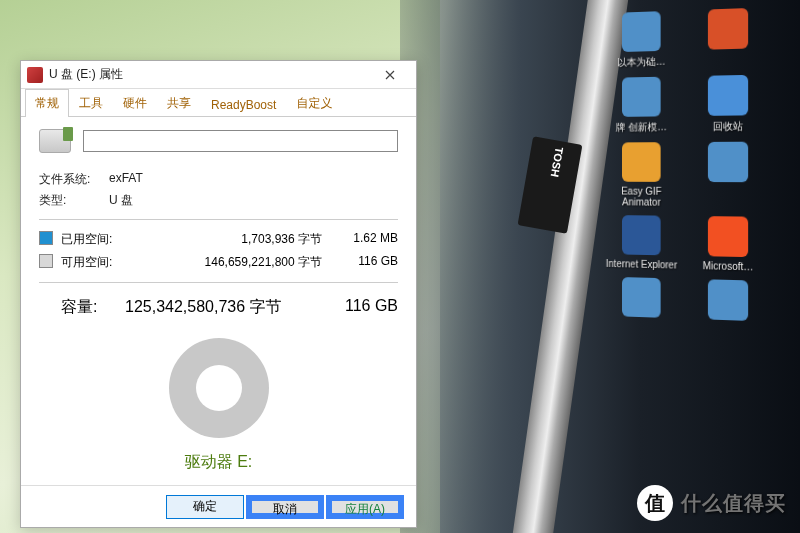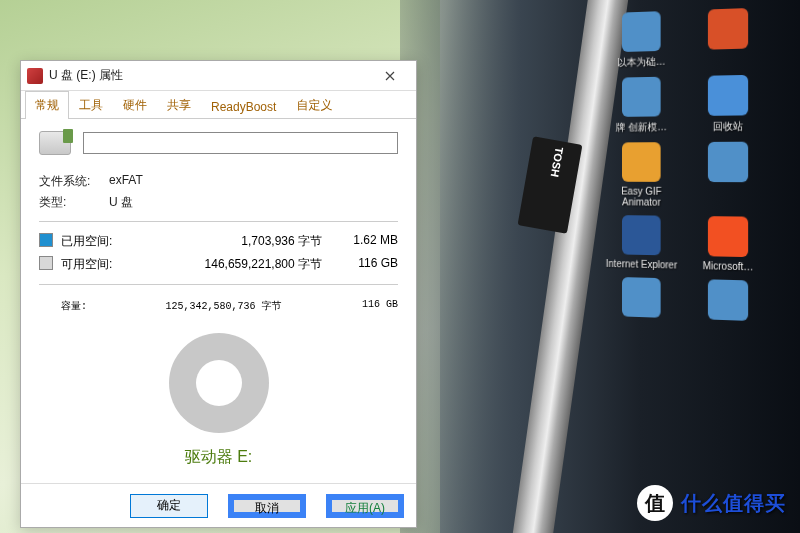--- a/index.html
+++ b/index.html
@@ -132,57 +132,57 @@
   .hr { border: none; border-top: 1px solid #ccc; margin: 8px 0; }
 
   .space-row { display: flex; padding: 3px 0; font-size: 12px; }
   .space-row .swatch { width: 14px; height: 14px; border: 1px solid #888; margin-right: 8px; }
   .sw-used { background: #2090d0; }
   .sw-free { background: #d8d8d8; }
   .space-row .slbl { width: 64px; }
   .space-row .sbytes { flex: 1; text-align: right; padding-right: 16px; }
   .space-row .shuman { width: 60px; text-align: right; }
 
-  .total-row { display: flex; padding: 6px 0 2px 0; font-size: 10px; font-family: Liberation Mono, monospace; }
+  .total-row { display: flex; padding: 6px 0 2px 0; font-size: 16px; }
   .total-row .tlbl { width: 86px; padding-left: 22px; }
-  .total-row .tbytes { flex: 1; text-align: center; padding-right: 16px; }
+  .total-row .tbytes { flex: 1; text-align: left; padding-right: 16px; }
   .total-row .thuman { width: 60px; text-align: right; }
 
   .donut-wrap { display: flex; flex-direction: column; align-items: center; margin-top: 18px; gap: 14px; }
   .donut {
     width: 100px; height: 100px; border-radius: 50%;
     background: #c8c8c8;
     display: flex; align-items: center; justify-content: center;
   }
   .donut .hole { width: 46px; height: 46px; border-radius: 50%; background: #fff; }
   .drive-label { font-size: 16px; color: #4d7c0f; }
 
   .button-row {
     height: 44px; border-top: 1px solid #ddd;
     display: flex; justify-content: flex-end; align-items: center;
-    gap: 20px; padding: 0 12px;
+    gap: 2px; padding: 0 12px;
   }
   .btn {
     width: 78px; height: 24px; font-size: 12px;
     background: #e1e1e1; border: 6px solid #3b82f6;
     cursor: pointer; font-family: inherit;
   }
   .btn.primary { border: 1px solid #0078d7; background: #e5f1fb; }
   .btn:disabled { color: #15803d; cursor: default; }
 
   .watermark {
     position: absolute; right: 14px; bottom: 12px;
     display: flex; align-items: center; gap: 8px;
   }
   .wm-circle {
     width: 36px; height: 36px; border-radius: 50%;
     background: #fff; color: #111; font-weight: bold; font-size: 20px;
     display: flex; align-items: center; justify-content: center;
   }
-  .wm-text { color: #1d4ed8; font-size: 20px; font-weight: bold; text-shadow: 1px 1px 3px #000; letter-spacing: 1px; }
+  .wm-text { color: #737373; font-size: 20px; font-weight: bold; text-shadow: 1px 1px 3px #000; letter-spacing: 1px; }
 </style>
 </head>
 <body>
 
 <div class="bg-photo">
   <div class="bg-left"></div>
   <div class="bg-right"></div>
   <div class="tablet-edge"></div>
   <div class="sd-card">
     <span class="brand">TOSH</span>

